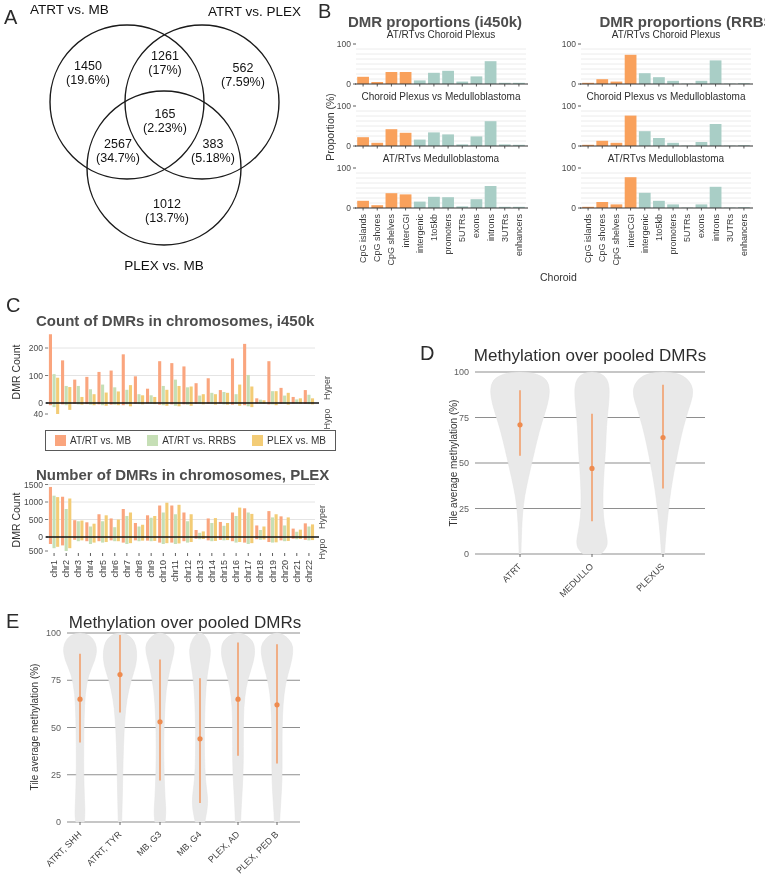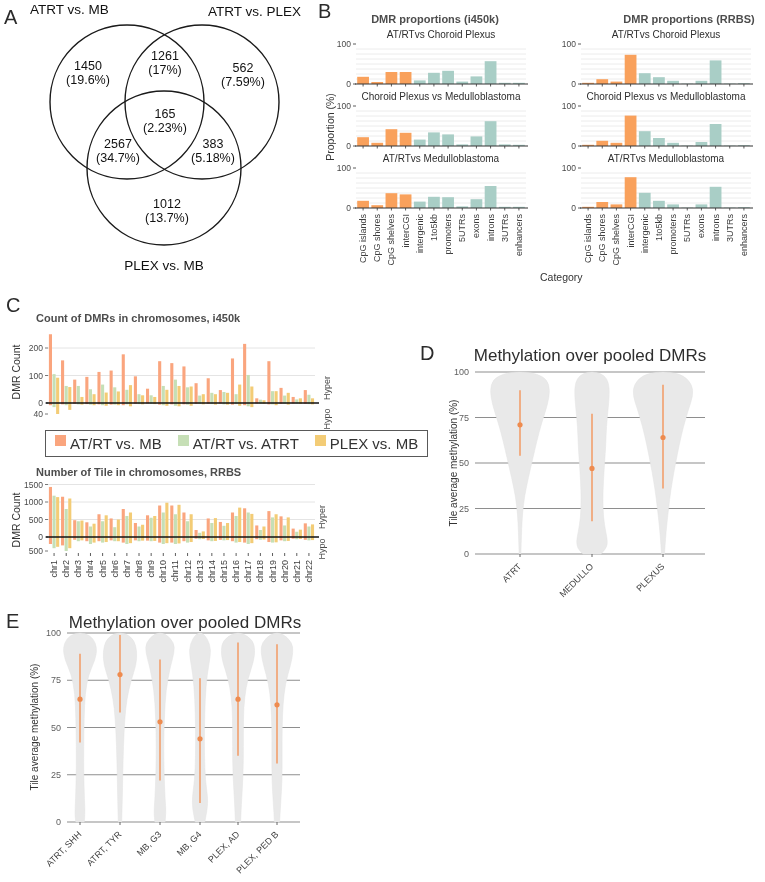--- a/index.html
+++ b/index.html
@@ -1,30 +1,30 @@
 <!DOCTYPE html>
 <html><head>
 <meta charset="utf-8">
 <style>
   html,body{margin:0;padding:0;background:#fff;}
   #canvas{position:relative;width:765px;height:882px;background:#fff;overflow:hidden;
           font-family:"Liberation Sans",sans-serif;}
   .plabel{position:absolute;font-size:20px;color:#2b2b2b;}
-  .ctitle{position:absolute;font-weight:bold;font-size:11px;color:#4d4d4d;white-space:nowrap;}
+  .ctitle{position:absolute;font-weight:bold;font-size:15px;color:#4d4d4d;white-space:nowrap;}
   .sptitle{position:absolute;font-size:10px;color:#2e2e2e;white-space:nowrap;transform:translateX(-50%);}
   .vtitle{position:absolute;font-size:17px;color:#2e2e2e;white-space:nowrap;transform:translateX(-50%);}
   .ylab{position:absolute;font-size:10.5px;color:#333;white-space:nowrap;
         transform:translate(-50%,-50%) rotate(-90deg);}
   .ylab-sm{font-size:10px;}
   .sidelab{position:absolute;font-size:9px;color:#4a4a4a;white-space:nowrap;
         transform:translate(-50%,-50%) rotate(-90deg);}
   .xlab{position:absolute;font-size:10.5px;color:#333;white-space:nowrap;}
   .legendbox{position:absolute;display:inline-flex;align-items:center;gap:16px;
         border:1.5px solid #595959;padding:4px 9px;background:#fff;}
-  .legenditem{display:flex;gap:4px;font-size:15px;color:#333;white-space:nowrap;}
+  .legenditem{display:flex;align-items:center;gap:4px;font-size:10px;color:#333;white-space:nowrap;}
   .sw{width:11px;height:11px;display:inline-block;}
   svg{position:absolute;overflow:visible;}
   svg text{font-family:"Liberation Sans",sans-serif;}
 </style>
 </head>
 <body>
 
 <div id="canvas">
 
   <div class="plabel" style="left:4px;top:6px;">A</div>
@@ -60,21 +60,21 @@
   <div class="ctitle" style="left:689px;top:13px;transform:translateX(-50%);">DMR proportions (RRBS)</div>
 
   <div class="sptitle" style="left:441px;top:29px;">AT/RTvs Choroid Plexus</div>
   <div class="sptitle" style="left:441px;top:91px;">Choroid Plexus vs Medulloblastoma</div>
   <div class="sptitle" style="left:441px;top:153px;">AT/RTvs Medulloblastoma</div>
   <div class="sptitle" style="left:666px;top:29px;">AT/RTvs Choroid Plexus</div>
   <div class="sptitle" style="left:666px;top:91px;">Choroid Plexus vs Medulloblastoma</div>
   <div class="sptitle" style="left:666px;top:153px;">AT/RTvs Medulloblastoma</div>
 
   <div class="ylab" style="left:330px;top:127px;">Proportion (%)</div>
-  <div class="xlab" style="left:540px;top:271px;">Category</div>
+  <div class="xlab" style="left:540px;top:271px;">Choroid</div>
 
   <svg style="left:330px;top:38px;" width="205" height="247" viewBox="0 0 205 247">
       <line x1="26" x2="196" y1="41" y2="41" stroke="#E7E7E7" stroke-width="0.8"></line>
       <line x1="26" x2="196" y1="36" y2="36" stroke="#E7E7E7" stroke-width="0.8"></line>
       <line x1="26" x2="196" y1="31" y2="31" stroke="#E7E7E7" stroke-width="0.8"></line>
       <line x1="26" x2="196" y1="26" y2="26" stroke="#E7E7E7" stroke-width="0.8"></line>
       <line x1="26" x2="196" y1="21" y2="21" stroke="#E7E7E7" stroke-width="0.8"></line>
       <line x1="26" x2="196" y1="16" y2="16" stroke="#E7E7E7" stroke-width="0.8"></line>
       <line x1="26" x2="196" y1="11" y2="11" stroke="#E7E7E7" stroke-width="0.8"></line>
       <rect x="27.2" y="38.8" width="11.766666666666666" height="7.2" fill="#F9A15C"></rect>
@@ -464,29 +464,29 @@
       <line x1="26" x2="299" y1="77" y2="77" stroke="#111" stroke-width="1.6"></line>
     </svg>
 
   <div class="legendbox" style="left:45px;top:430px;">
     <span class="legenditem">
       <span class="sw" style="background: rgb(250, 165, 126);"></span>
       <span>AT/RT vs. MB</span>
     </span>
     <span class="legenditem">
       <span class="sw" style="background: rgb(198, 223, 182);"></span>
-      <span>AT/RT vs. ATRT</span>
+      <span>AT/RT vs. RRBS</span>
     </span>
     <span class="legenditem">
       <span class="sw" style="background: rgb(243, 204, 118);"></span>
       <span>PLEX vs. MB</span>
     </span>
   </div>
 
-  <div class="ctitle" style="left:36px;top:466px;">Number of Tile in chromosomes, RRBS</div>
+  <div class="ctitle" style="left:36px;top:466px;">Number of DMRs in chromosomes, PLEX</div>
   <div class="ylab" style="left:16px;top:520px;">DMR Count</div>
   <div class="sidelab" style="left:322px;top:517px;">Hyper</div>
   <div class="sidelab" style="left:322px;top:549px;">Hypo</div>
   <svg style="left:20px;top:480px;" width="360" height="125" viewBox="0 0 360 125">
       <line x1="28" x2="295" y1="4.499999999999993" y2="4.499999999999993" stroke="#E4E4E4" stroke-width="1"></line>
       <line x1="25" x2="28" y1="4.499999999999993" y2="4.499999999999993" stroke="#555" stroke-width="0.8"></line>
       <text x="23" y="7.499999999999993" text-anchor="end" font-size="8.5" fill="#4a4a4a">1500</text>
       <line x1="28" x2="295" y1="22" y2="22" stroke="#E4E4E4" stroke-width="1"></line>
       <line x1="25" x2="28" y1="22" y2="22" stroke="#555" stroke-width="0.8"></line>
       <text x="23" y="25" text-anchor="end" font-size="8.5" fill="#4a4a4a">1000</text>

